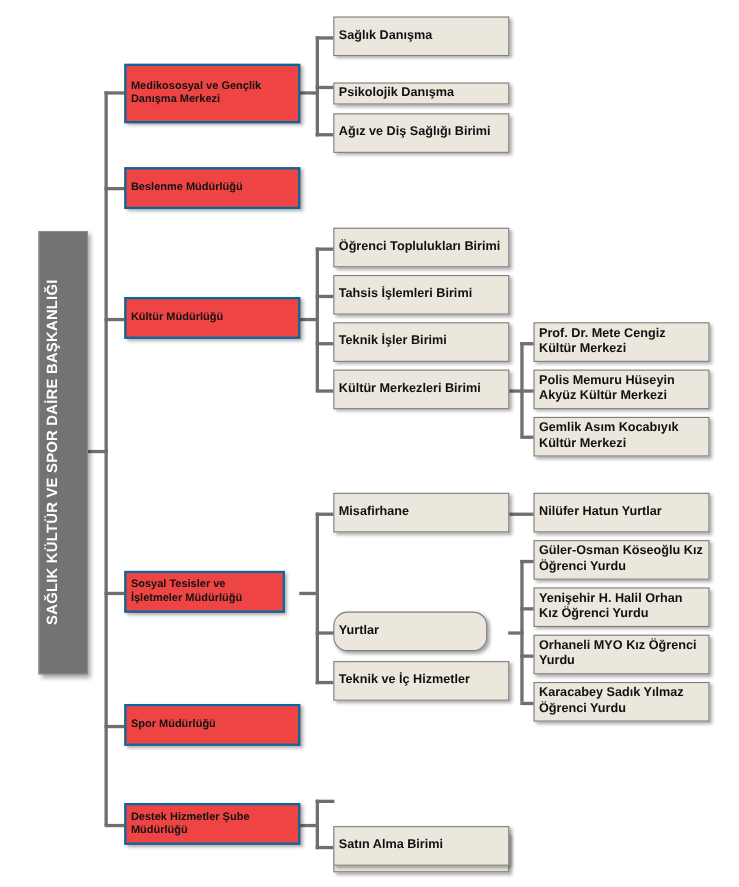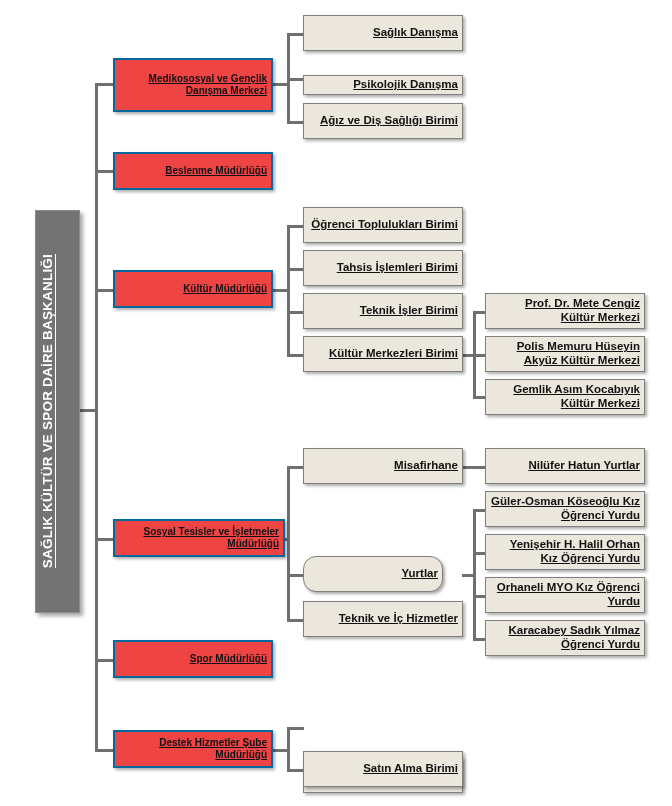--- a/index.html
+++ b/index.html
@@ -20,26 +20,25 @@
   .line.v{width:3px;}
   .line.h{height:3px;}
 
   
   .node{
     position:absolute;
     box-sizing:border-box;
     display:flex;
     align-items:center;
     justify-content:center;
-    text-align:right;
+    text-align:left;
     border:1px solid #7a7a72;
     box-shadow:2px 2px 3px rgba(0,0,0,0.33);
     line-height:1.18;
     padding:2px 4px;
-    text-decoration:underline;
   }
   .node .lbl{display:block;width:100%;}
 
   
   .root{
     background:#737373;
     border:1px solid #8c8c8c;
     color:#ffffff;
     font-weight:bold;
     font-size:13.5px;
@@ -134,21 +133,21 @@
 
   <div class="node lvl2" style="left:113px;top:58px;width:160px;height:54px;">
     <span class="lbl">Medikososyal ve Gençlik Danışma Merkezi</span>
   </div>
   <div class="node lvl2" style="left:113px;top:152px;width:160px;height:38px;">
     <span class="lbl">Beslenme Müdürlüğü</span>
   </div>
   <div class="node lvl2" style="left:113px;top:270px;width:160px;height:38px;">
     <span class="lbl">Kültür Müdürlüğü</span>
   </div>
-  <div class="node lvl2" style="left:113px;top:519px;width:172px;height:38px;">
+  <div class="node lvl2" style="left:113px;top:519px;width:146px;height:38px;">
     <span class="lbl">Sosyal Tesisler ve İşletmeler Müdürlüğü</span>
   </div>
   <div class="node lvl2" style="left:113px;top:640px;width:160px;height:38px;">
     <span class="lbl">Spor Müdürlüğü</span>
   </div>
   <div class="node lvl2" style="left:113px;top:730px;width:160px;height:38px;">
     <span class="lbl">Destek Hizmetler Şube Müdürlüğü</span>
   </div>
 
   <div class="node lvl3" style="left:303px;top:15px;width:160px;height:36px;">

